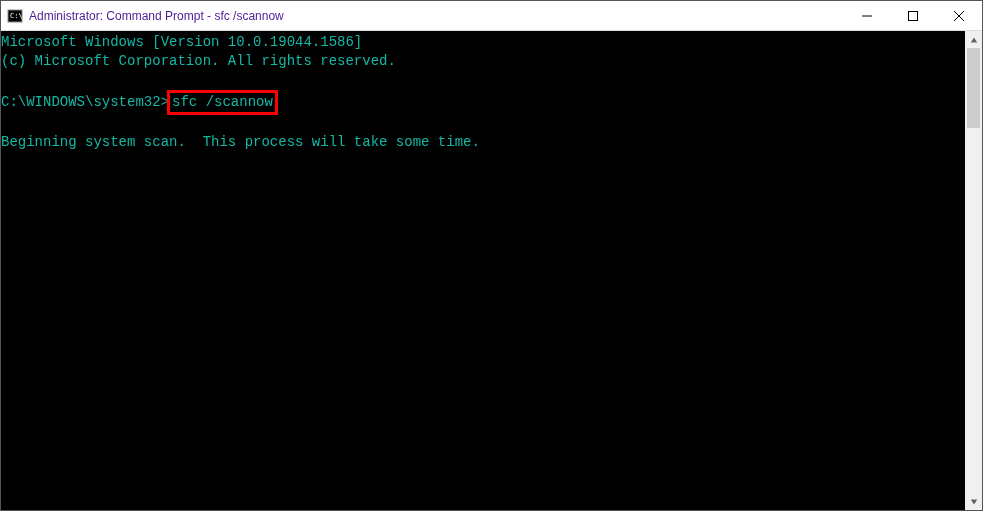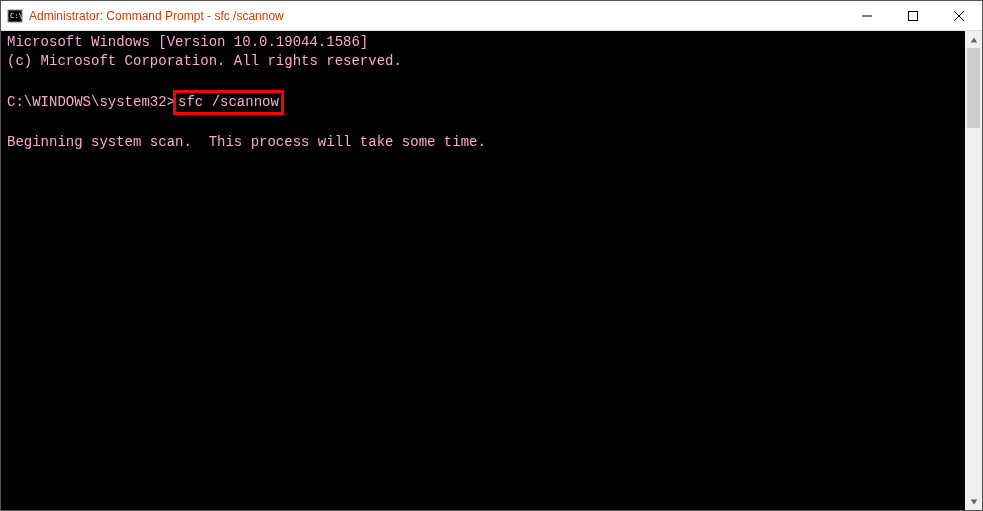--- a/index.html
+++ b/index.html
@@ -37,21 +37,21 @@
       display: inline-flex;
       align-items: center;
       justify-content: center;
     }
     .titlebar-icon svg {
       width: 16px;
       height: 16px;
     }
     .titlebar-title {
       font-size: 12px;
-      color: #c2410c;
+      color: #4c1d95;
       flex: 1;
     }
     .titlebar-buttons {
       display: flex;
       height: 100%;
     }
     .titlebar-button {
       width: 46px;
       height: 100%;
       display: flex;
@@ -66,24 +66,24 @@
       height: 10px;
     }
     .content-area {
       flex: 1;
       display: flex;
       background: #000;
     }
     .terminal {
       flex: 1;
       background: #000;
-      color: #f9a8d4;
+      color: #14b8a6;
       font-family: Consolas, 'Courier New', monospace;
       font-size: 14px;
-      padding: 2px 6px;
+      padding: 2px 0;
       line-height: 1.35;
       white-space: pre;
       overflow: hidden;
     }
     .terminal-line {
       display: block;
     }
     .highlight-box {
       border: 3px solid #ff0000;
       padding: 0 2px;

